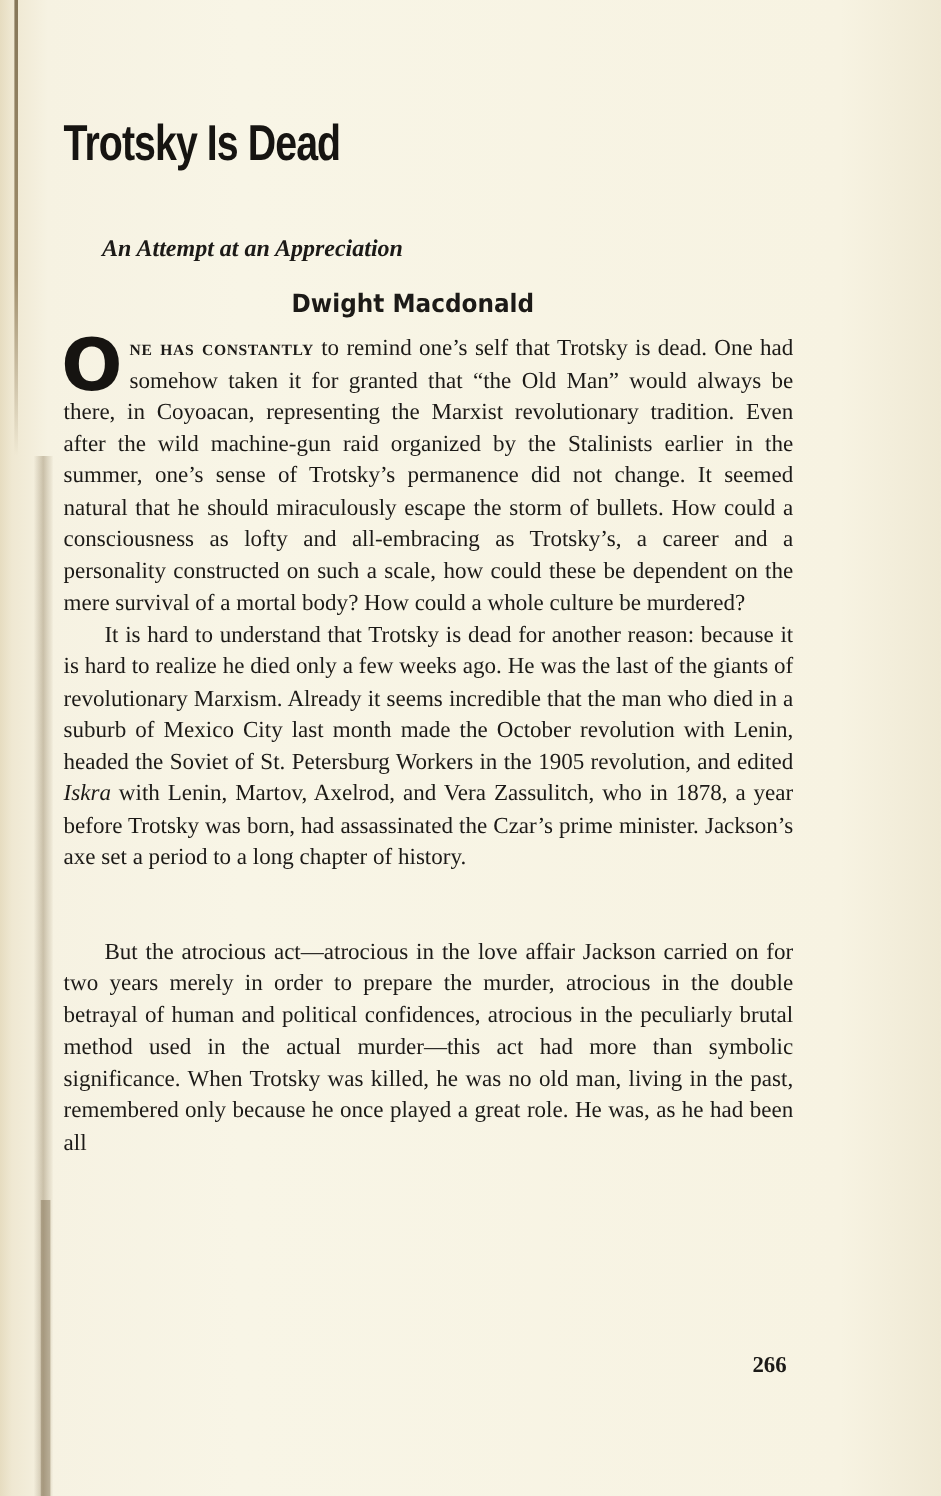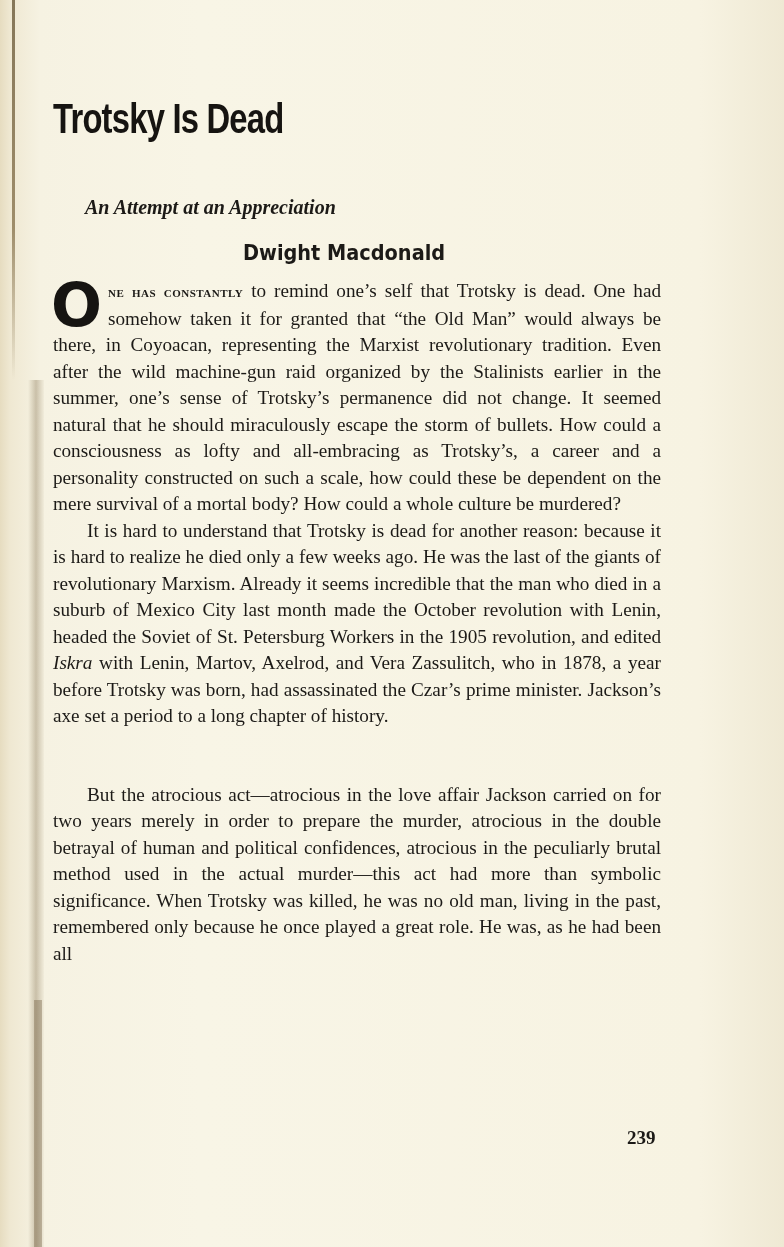--- a/index.html
+++ b/index.html
@@ -51,21 +51,21 @@
     position: absolute; left: 53px; top: 278px; width: 608px;
     font-size: 19.2px; line-height: 26.5px;
     text-align: justify;
   }
   .body-text p { margin: 0; }
   .dropcap {
     float: left; font-family: "DejaVu Sans", sans-serif; font-weight: bold;
     font-size: 60px; line-height: 50px; margin: 2px 6px -4px -2px;
     color: #161411;
   }
-  .lead-caps { font-variant: small-caps; font-weight: bold; font-size: 16px; letter-spacing: 0.5px; }
+  .lead-caps { font-variant: small-caps; font-weight: bold; font-size: 19px; letter-spacing: 0.5px; }
   .indent { text-indent: 34px; }
   .gap { height: 52px; }
   em { }
   .page-number {
     position: absolute; left: 627px; top: 1127px; font-size: 19px; font-weight: bold;
   }
 </style>
 </head>
 <body>
 
@@ -84,14 +84,14 @@
     </p>
     <p class="indent">
       <span>It is hard to understand that Trotsky is dead for another reason: because it is hard to realize he died only a few weeks ago. He was the last of the giants of revolutionary Marxism. Already it seems incredible that the man who died in a suburb of Mexico City last month made the October revolution with Lenin, headed the Soviet of St. Petersburg Workers in the 1905 revolution, and edited </span><em>Iskra</em><span> with Lenin, Martov, Axelrod, and Vera Zassulitch, who in 1878, a year before Trotsky was born, had assassinated the Czar’s prime minister. Jackson’s axe set a period to a long chapter of history.</span>
     </p>
     <div class="gap"></div>
     <p class="indent">
       <span>But the atrocious act—atrocious in the love affair Jackson carried on for two years merely in order to prepare the murder, atrocious in the double betrayal of human and political confidences, atrocious in the peculiarly brutal method used in the actual murder—this act had more than symbolic significance. When Trotsky was killed, he was no old man, living in the past, remembered only because he once played a great role. He was, as he had been all</span>
     </p>
   </div>
 
-  <div class="page-number">239</div>
+  <div class="page-number">266</div>
 </div>
 
 </body></html>

